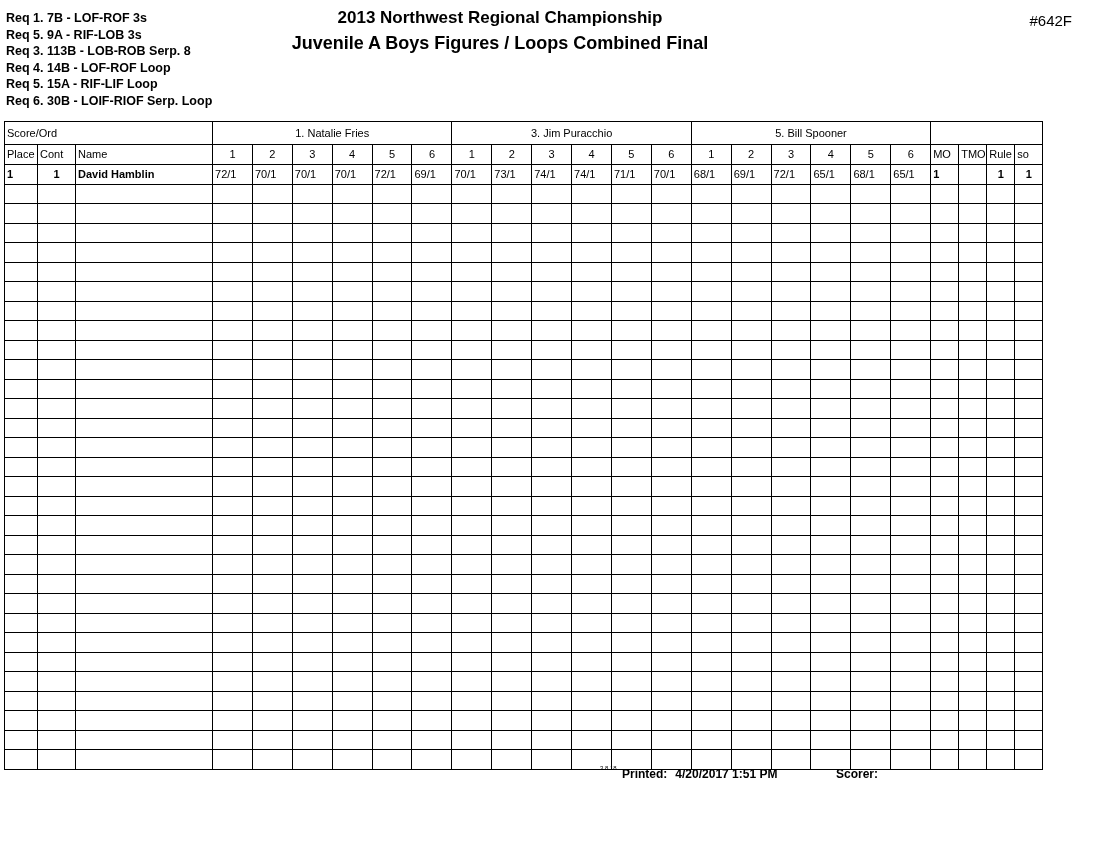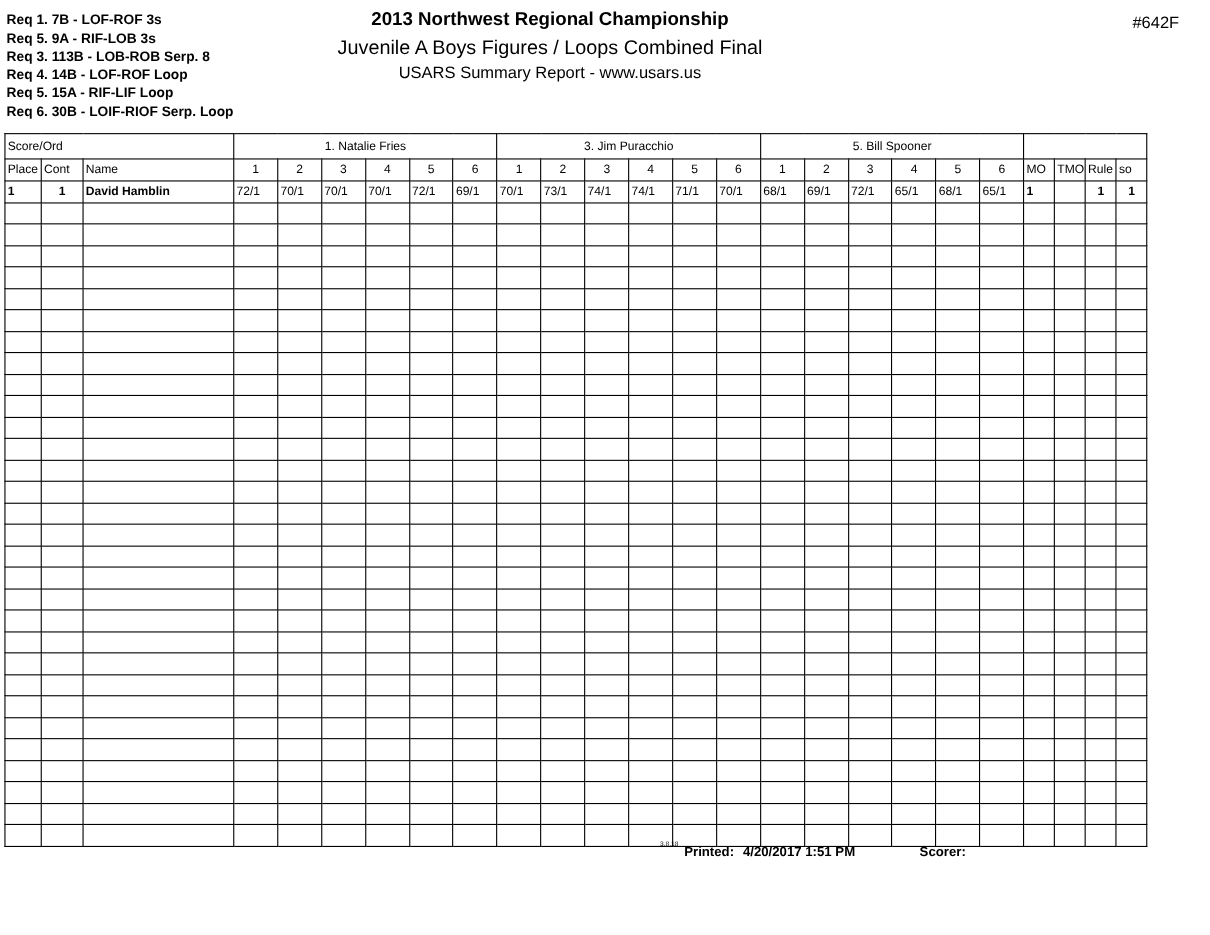--- a/index.html
+++ b/index.html
@@ -10,21 +10,21 @@
     overflow: hidden;
   }
 
   
   .reqs { position: absolute; top: 10px; left: 6px; font-weight: bold; font-size: 12.5px; line-height: 16.5px; }
 
   
   .center-head { position: absolute; top: 8px; left: 0; width: 1000px; text-align: center; }
   .title { font-size: 17px; font-weight: bold; }
   .subtitle { font-size: 13px; margin-top: 3px; }
-  .event { font-size: 18px; font-weight: normal; margin-top: 5px; }
+  .event { font-size: 18px; font-weight: bold; margin-top: 5px; }
   .report { font-size: 15px; margin-top: 4px; }
 
   .doc-num { position: absolute; top: 12px; right: 28px; font-weight: normal; font-size: 15px; }
 
   
   table.score { position: absolute; left: 4px; top: 121px; width: 1038px; border-collapse: collapse; table-layout: fixed; }
   table.score td {
     border: 1px solid #000; font-size: 11px; height: 19.5px;
     padding: 0 2px; overflow: hidden; white-space: nowrap; vertical-align: middle;
   }
@@ -51,21 +51,20 @@
   <div>Req  5.  9A - RIF-LOB 3s</div>
   <div>Req  3.  113B - LOB-ROB Serp. 8</div>
   <div>Req  4.  14B - LOF-ROF Loop</div>
   <div>Req  5.  15A - RIF-LIF Loop</div>
   <div>Req  6.  30B - LOIF-RIOF Serp. Loop</div>
 </div>
 
 <div class="center-head">
   <div class="title">2013 Northwest Regional Championship</div>
   <div class="event">Juvenile A Boys Figures / Loops Combined Final</div>
-  <div class="report">USARS Summary Report - www.usars.us</div>
 </div>
 
 <div class="doc-num">#642F</div>
 
 <table class="score">
   <colgroup>
     <col style="width:33px">
       <col style="width:38px">
       <col style="width:137px">
     <col style="width:39.9px">

